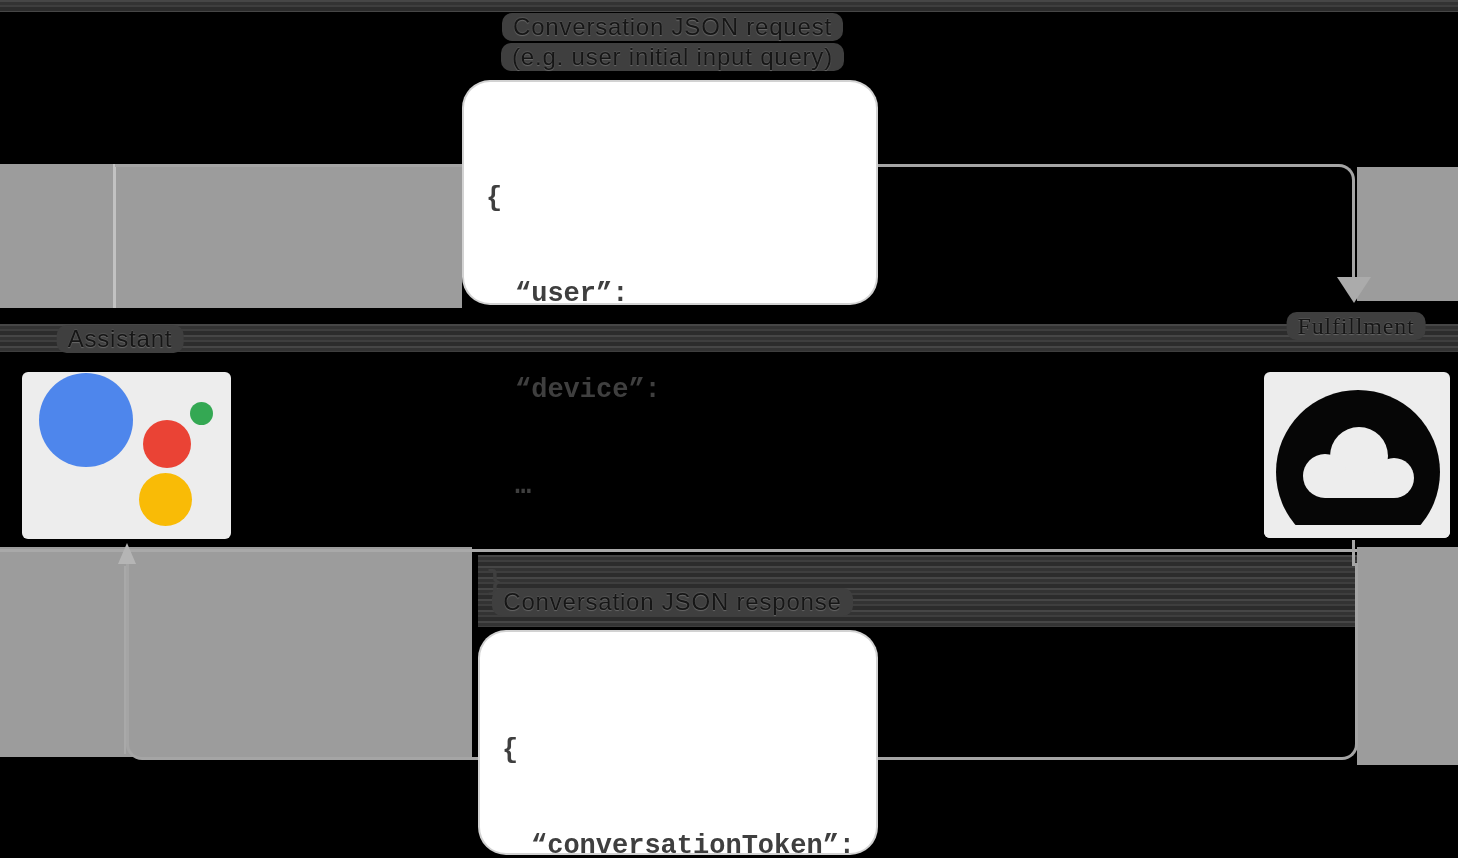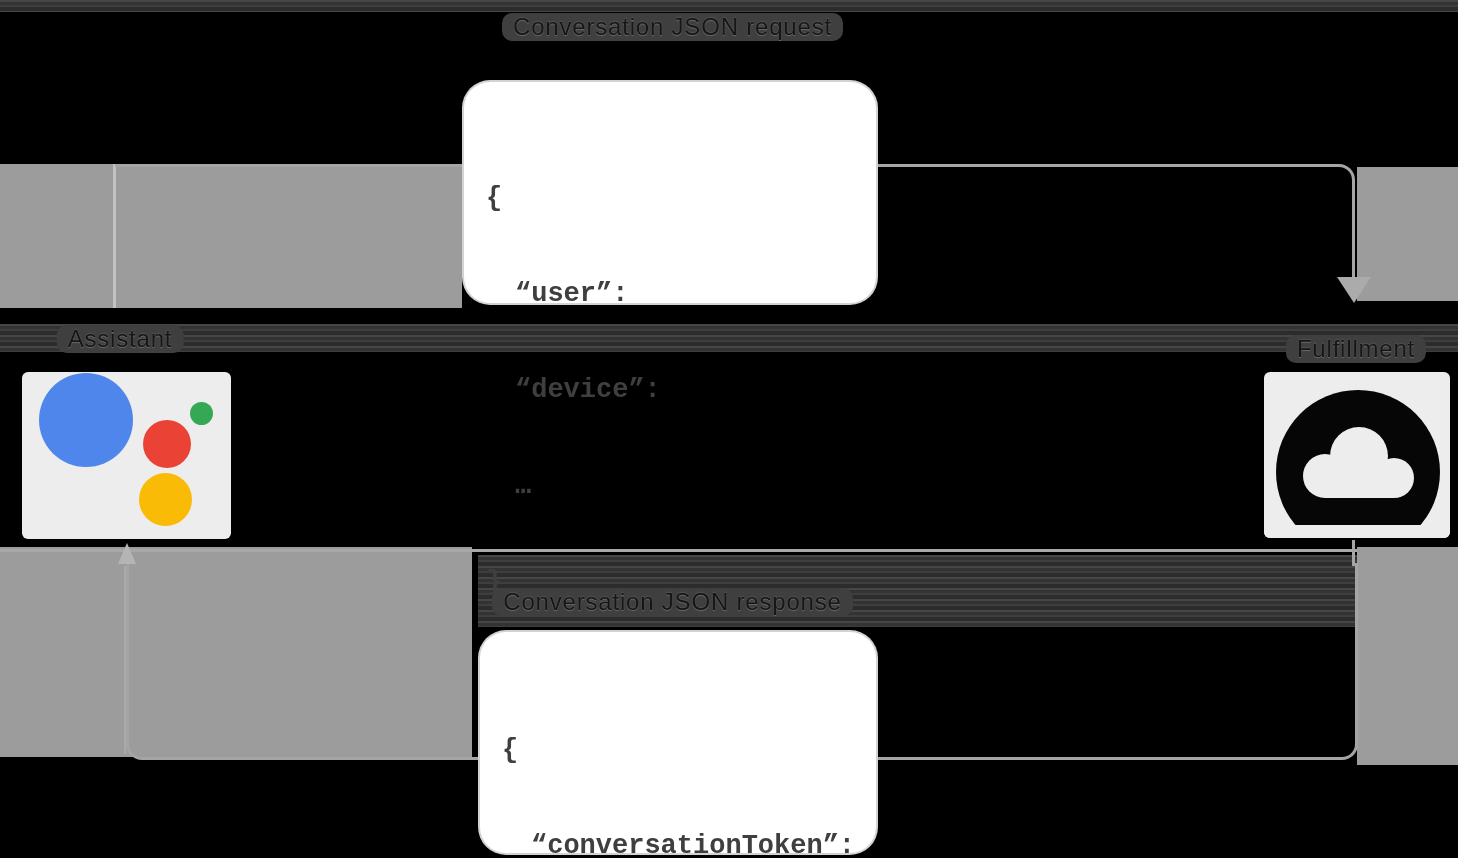--- a/index.html
+++ b/index.html
@@ -89,22 +89,23 @@
       <div class="code-line">{</div>
       <div class="code-line indent">“conversationToken”:</div>
       
       
       
     </div>
   </div>
 
   <div class="abs label-stack" style="left:0;top:13px;width:1345px;">
     <span class="chip label">Conversation JSON request</span>
+    <span class="chip label">(e.g. user initial input query)</span>
   </div>
 
   <div class="abs chip label" style="left:120px;top:325px;transform:translateX(-50%);">Assistant</div>
-  <div class="abs chip label" style="left:1356px;top:335px;transform:translateX(-50%);">Fulfillment</div>
+  <div class="abs chip label" style="left:1356px;top:312px;transform:translateX(-50%);font-family:Liberation Serif, serif;">Fulfillment</div>
 
   <div class="abs label-stack" style="left:0;top:559px;width:1345px;margin-top:29px;">
     <span class="chip label">Conversation JSON response</span>
   </div>
 
 </div>
 
 </body></html>

